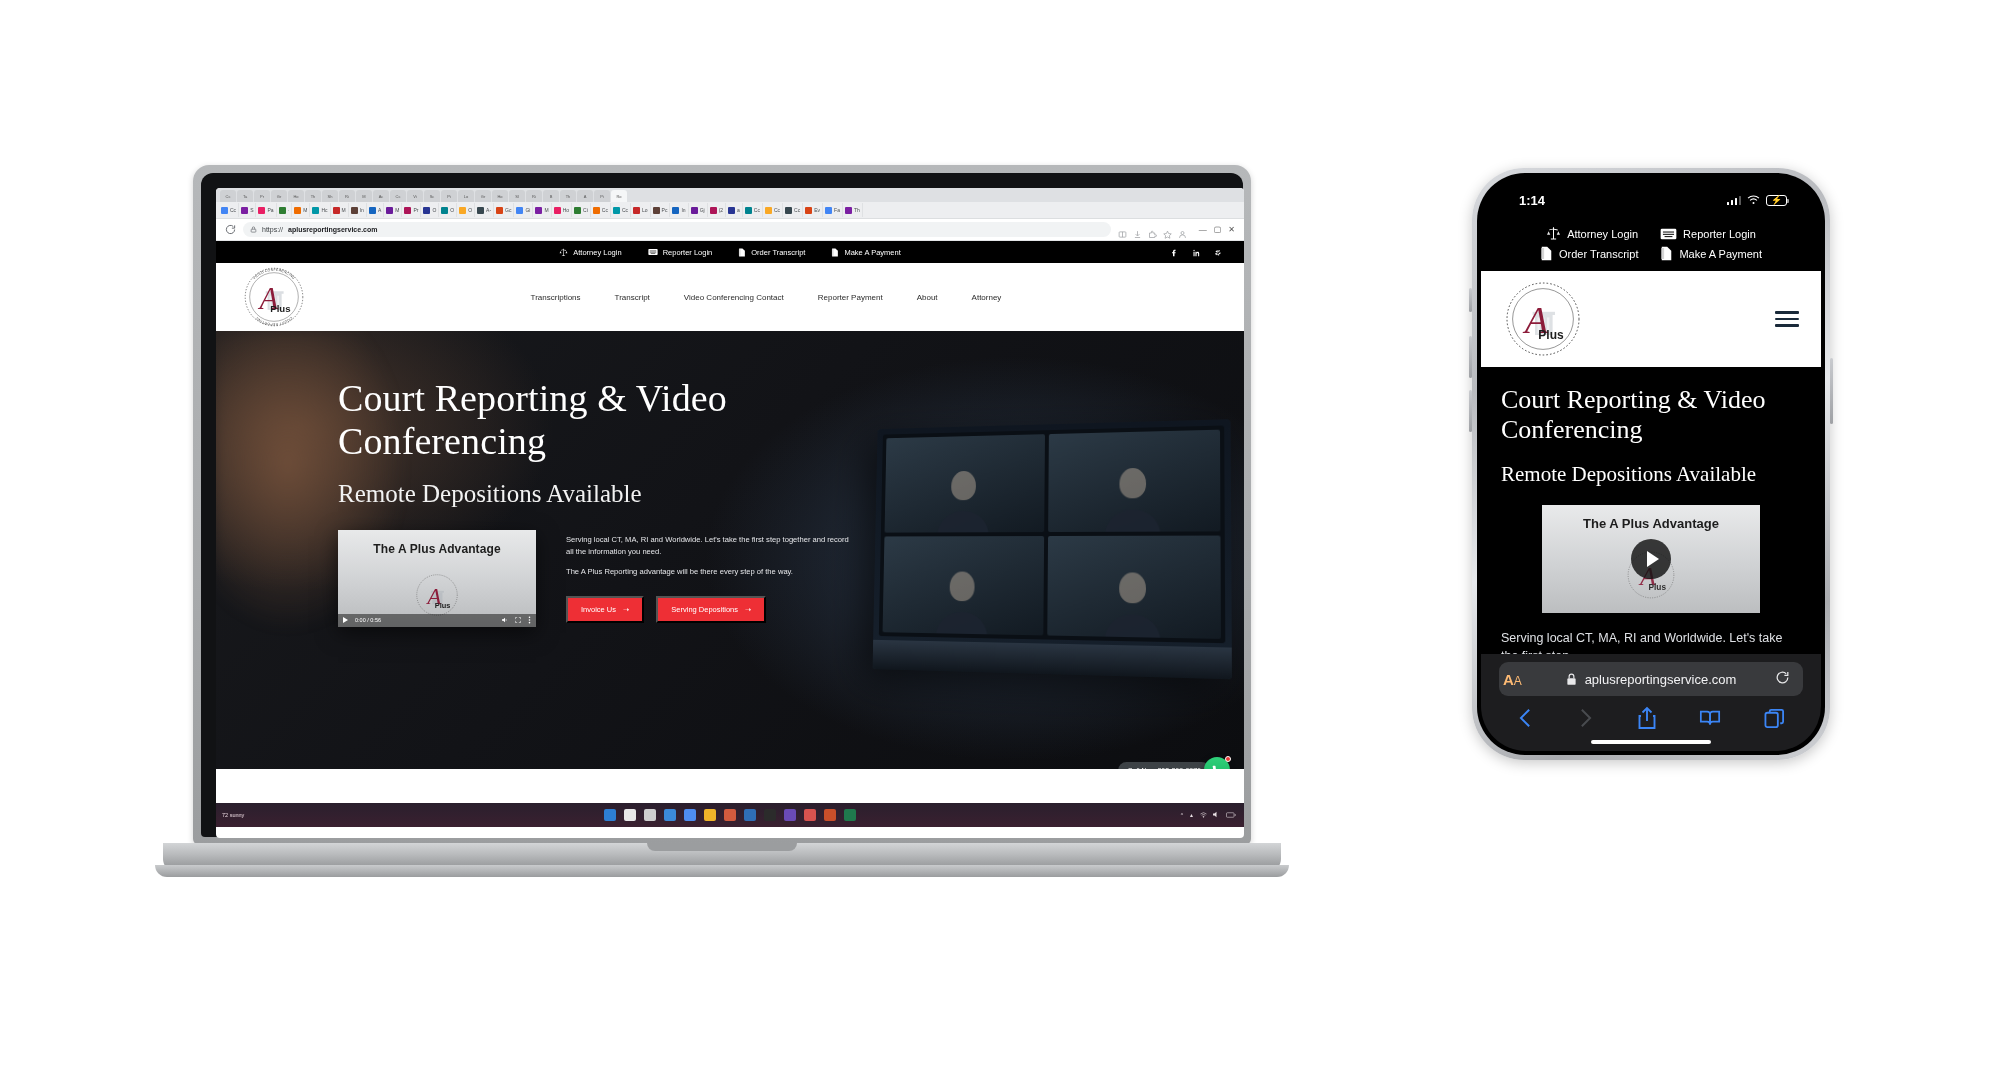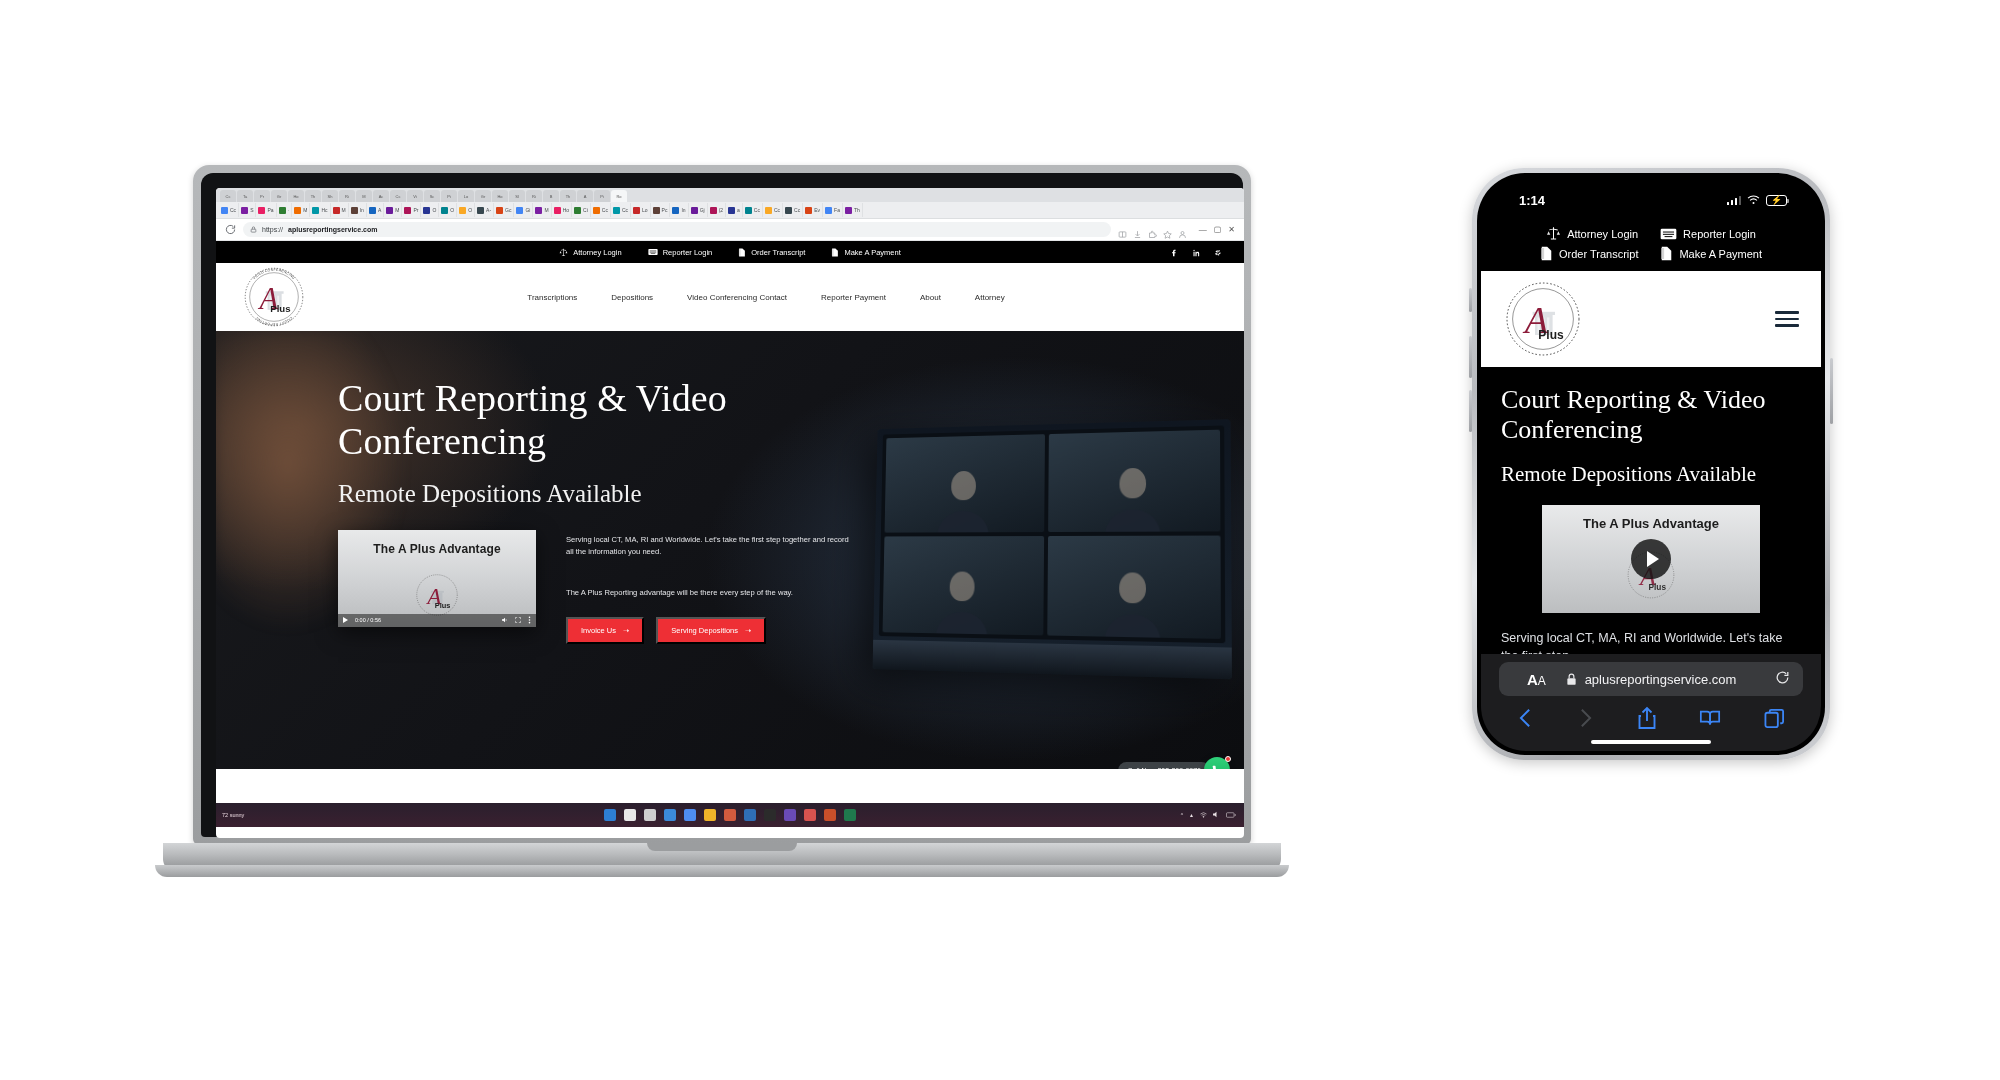--- a/index.html
+++ b/index.html
@@ -143,21 +143,21 @@
   .video-logo { position:absolute; left:50%; top:42px; transform:translateX(-50%); width:46px; height:46px; }
   .video-controls {
     position:absolute; left:0; right:0; bottom:0; height:13px;
     background:rgba(28,28,28,.55); display:flex; align-items:center; gap:7px; padding:0 5px;
   }
   .vc-time { font-size:5.5px; color:#fff; }
   .vc-ic { color:#fff; display:flex; align-items:center; }
   .vc-spacer{flex:1;}
   .hero-copy { max-width:292px; padding-top:4px; }
   .hero-p { color:#e6e7ea; font-size:7.6px; line-height:1.65; }
-  .hero-p + .hero-p { margin-top:28px; }
+  .hero-p + .hero-p { margin-top:7px; }
   .hero-btns { display:flex; gap:12px; margin-top:18px; }
   .btn {
     background:#ee2f35; color:#fff; font-size:7.5px; padding:7px 13px;
     display:inline-flex; align-items:center; gap:7px; white-space:nowrap;
   }
 
   
   .callnow { position:absolute; right:14px; bottom:-14px; z-index:9; display:flex; align-items:center; gap:0px; }
   .callnow-label {
     background:#3d4246; color:#fff; font-size:7px; padding:5px 9px;
@@ -236,21 +236,21 @@
     display:flex; align-items:center; justify-content:center;
   }
   .m-play span{ width:0;height:0;border-left:12px solid #fff;border-top:8px solid transparent;border-bottom:8px solid transparent;margin-left:3px;}
   .m-p { color:#dfe1e5; font-size:12.5px; line-height:1.45; margin-top:16px; }
 
   .safari-bar { position:absolute; left:0; right:0; bottom:0; background:#1d1d1f; padding:8px 10px 0; }
   .safari-url {
     height:34px; background:#393a3d; border-radius:9px; display:flex; align-items:center;
     justify-content:center; gap:8px; margin:0 8px; position:relative;
   }
-  .safari-aa{ position:absolute; left:28px; color:#ffffff; font-size:12px; }
+  .safari-aa{ position:absolute; left:4px; color:#fdba74; font-size:12px; }
   .safari-aa b{ font-size:15px; }
   .safari-dom{ color:#f2f2f4; font-size:13px; }
   .safari-reload{ position:absolute; right:13px; color:#e8e8ea; font-size:13px; }
   .safari-tools { display:flex; align-items:center; justify-content:space-between; padding:10px 26px 6px; }
   .safari-tools svg { display:block; }
   .home-ind { width:120px; height:4px; background:#fff; border-radius:2px; margin:4px auto 7px; }
   .tool-dim { opacity:.35; }
 </style>
 </head>
 <body>
@@ -552,21 +552,21 @@
                       <rect x="49" y="48" width="3" height="20"></rect>
                       <rect x="55" y="48" width="3" height="20"></rect>
                     </g>
                 </g>
                 <text x="42" y="68" font-family="Liberation Serif, serif" font-style="italic" font-size="48" fill="#8c1c3a" text-anchor="middle">A</text>
                 <text x="60" y="74" font-family="Liberation Sans, sans-serif" font-size="15" font-weight="bold" fill="#1d1d1d" text-anchor="middle">Plus</text>
               </svg>
             </div>
             <nav class="site-nav" id="desknav">
                 <a class="nav-link">Transcriptions</a>
-                <a class="nav-link">Depositions</a>
+                <a class="nav-link">Transcript</a>
                 <a class="nav-link">Video Conferencing Contact</a>
                 <a class="nav-link">Reporter Payment</a>
                 <a class="nav-link">About</a>
                 <a class="nav-link">Attorney</a>
               </nav>
           </div>
 
           <section class="hero">
             <div class="hero-blur-left"></div>
             <div class="hero-photo">

